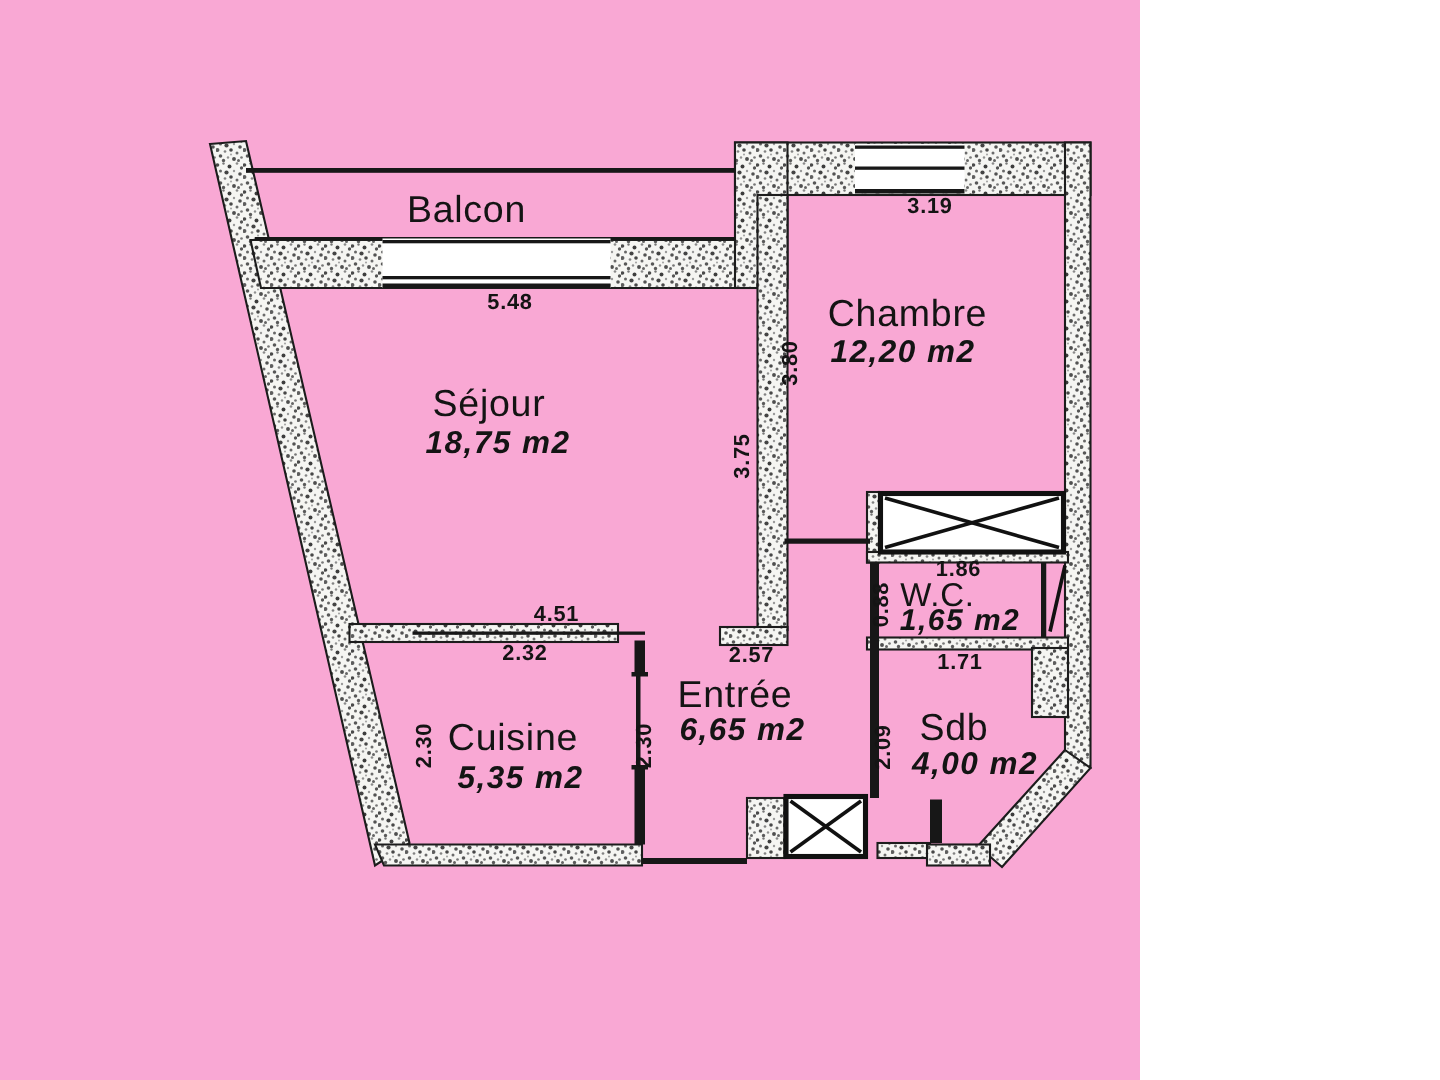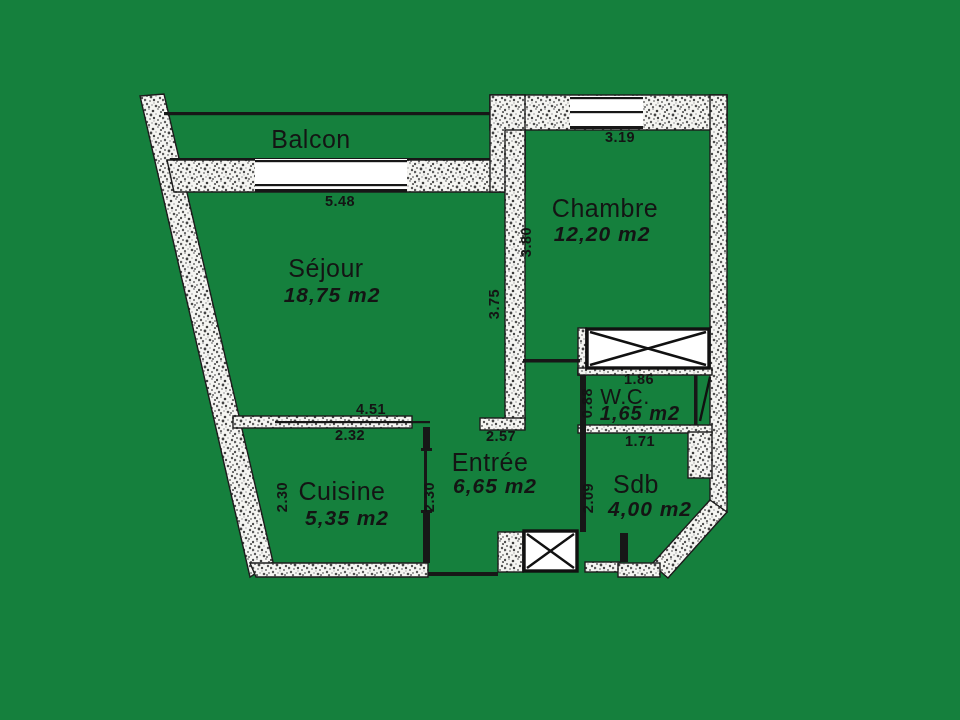--- a/index.html
+++ b/index.html
@@ -1,16 +1,16 @@
 <!DOCTYPE html>
 <html><head>
 <meta charset="utf-8">
 <style>
   html,body{margin:0;padding:0;background:#ffffff;}
-  .page{width:960px;height:720px;background:#15803d;position:relative;overflow:hidden;
+  .page{width:760px;height:720px;background:#f9a8d4;position:relative;overflow:hidden;
         font-family:"Liberation Sans", sans-serif;}
   svg{display:block;}
   text{fill:#141414;}
   .room-name{font-size:25px;font-weight:400;letter-spacing:0.5px;}
   .room-area{font-size:21px;font-style:italic;font-weight:700;letter-spacing:1px;}
   .dim{font-size:14.5px;font-weight:700;letter-spacing:0.5px;}
   .wall{stroke:#1c1c1c;stroke-width:1.4;}
   .blackline{fill:#171717;}
   .xbox{fill:#ffffff;stroke:#111111;stroke-width:3.4;}
   .xdiag{stroke:#111111;stroke-width:2.4;}

